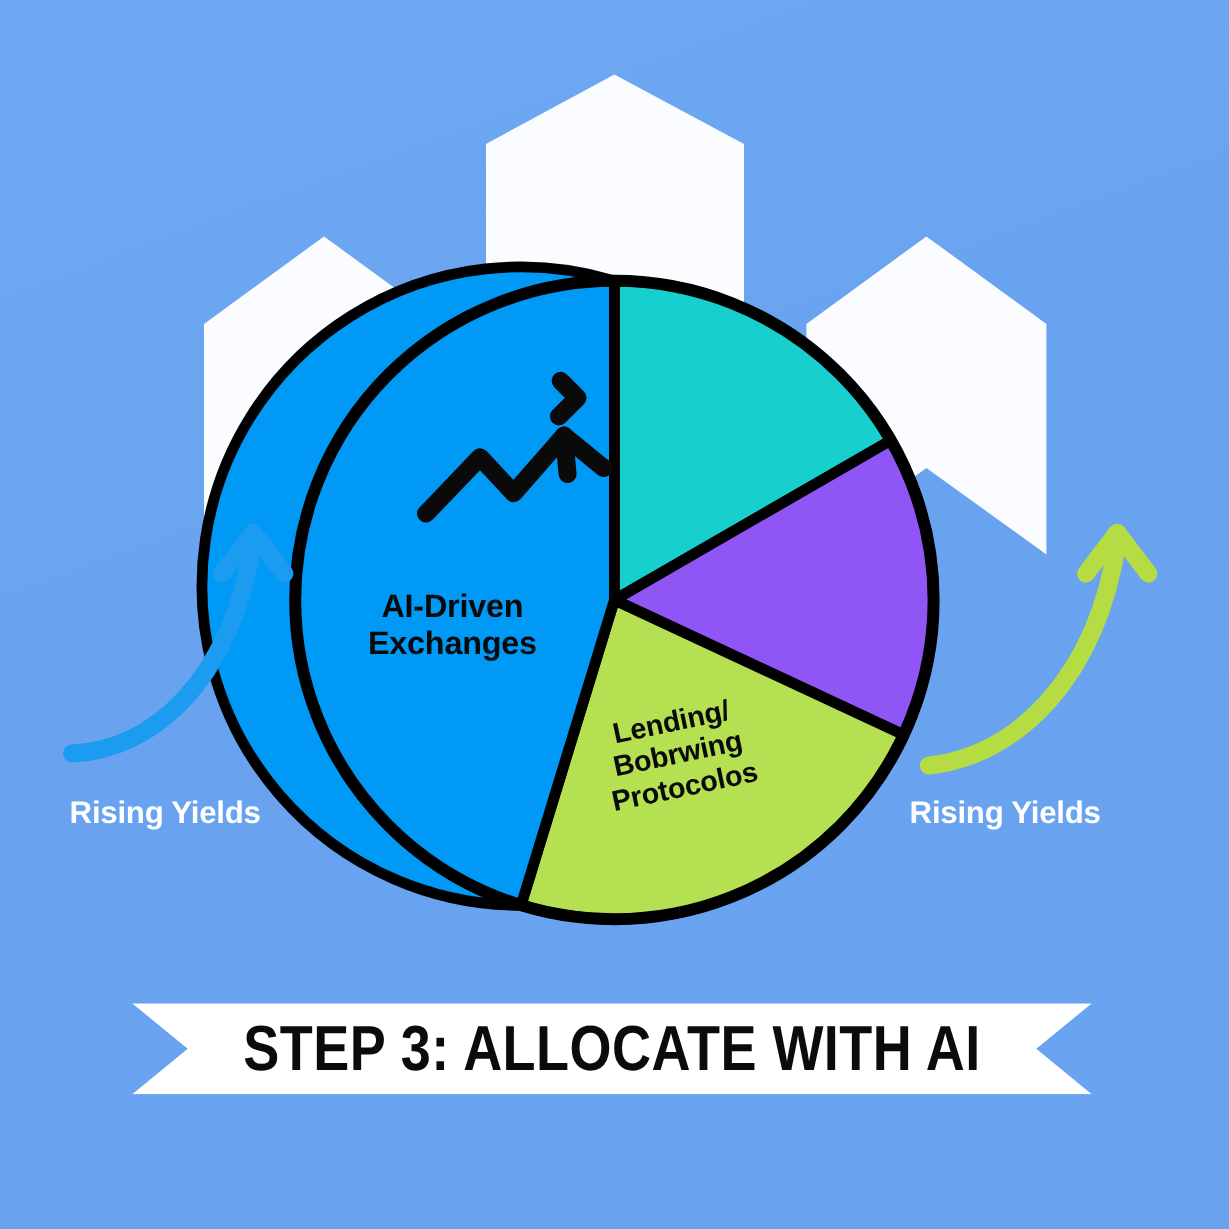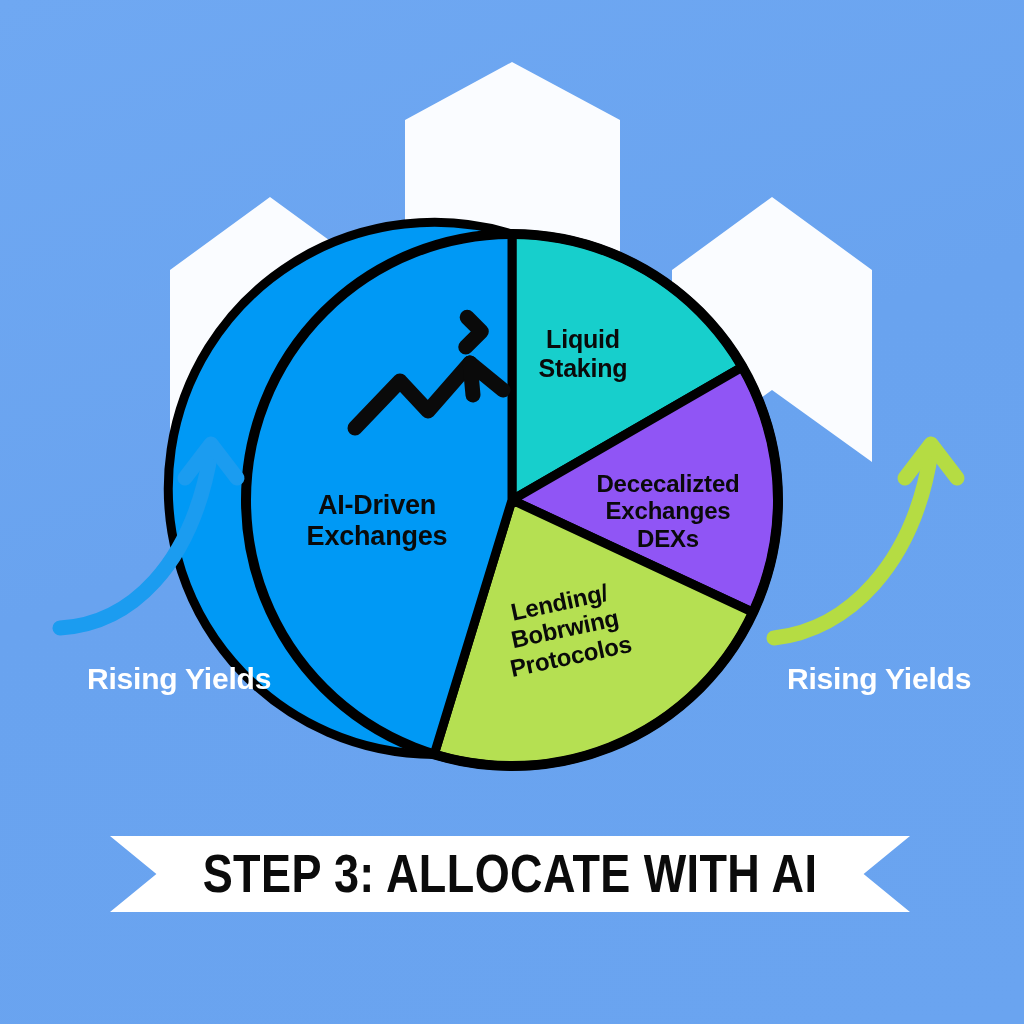--- a/index.html
+++ b/index.html
@@ -47,24 +47,23 @@
   #label-dex      { left: 578px; top: 470px; width: 180px; font-size: 24px; }
   #label-lending  { left: 485px; top: 588px; width: 160px; font-size: 24px;
                     transform: rotate(-12deg); transform-origin: 50% 50%; }
   #label-ai       { left: 282px; top: 490px; width: 190px; font-size: 27px; }
 
   
   .side-caption {
     position: absolute;
     color: #ffffff;
     font-weight: 700;
-    font-size: 30px;
+    font-size: 26px;
     letter-spacing: -0.2px;
     white-space: nowrap;
-    margin-left: 29px;
   }
   #caption-left  { left: 58px;  top: 662px; }
   #caption-right { left: 758px; top: 662px; }
 
   
   .banner {
     position: absolute;
     left: 110px;
     top: 836px;
     width: 800px;
@@ -129,26 +128,21 @@
       <path d="M 60 628 C 130 624 192 566 211 452"></path>
       <path d="M 185 478 L 211 444 L 237 478"></path>
     </g>
 
     <g fill="none" stroke="#B5DC43" stroke-width="15" stroke-linecap="round" stroke-linejoin="round">
       <path d="M 774 638 C 848 630 914 564 931 452"></path>
       <path d="M 905 478 L 931 444 L 957 478"></path>
     </g>
   </svg>
 
-  <div class="slice-label" id="label-liquid">Liquid
-Staking</div>
 
-  <div class="slice-label" id="label-dex">Dececalizted
-Exchanges
-DEXs</div>
 
   <div class="slice-label" id="label-lending">Lending/
 Bobrwing
 Protocolos</div>
 
   <div class="slice-label" id="label-ai">AI-Driven
 Exchanges</div>
 
   <div class="side-caption" id="caption-left">Rising Yields</div>
 

